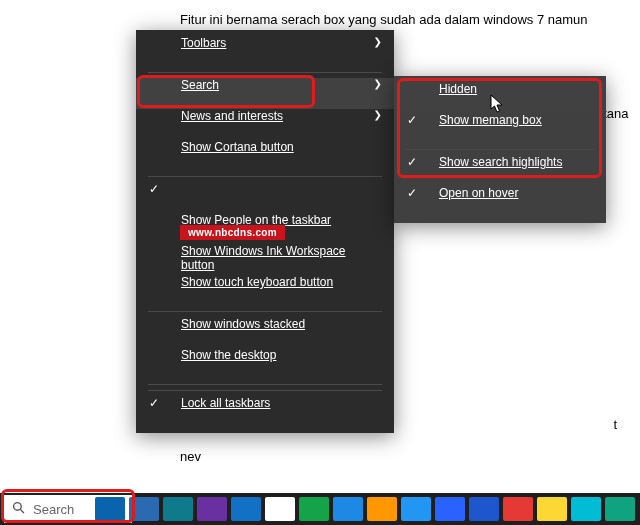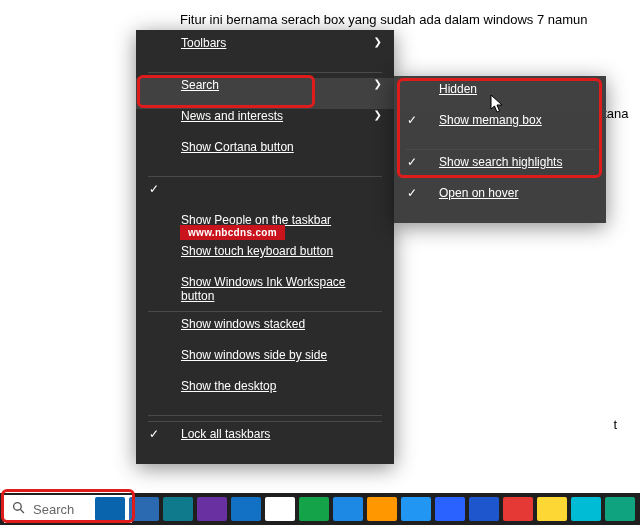--- a/index.html
+++ b/index.html
@@ -188,31 +188,28 @@
     <span class="lbl">Show Cortana button</span>
   </div>
   <div class="sep"></div>
   <div class="menu-item">
     <span class="icon">✓</span>
   </div>
   <div class="menu-item">
     <span class="lbl">Show People on the taskbar</span>
   </div>
   <div class="menu-item">
+    <span class="lbl">Show Windows Ink Workspace button</span>
+  </div>
+  <div class="menu-item">
     <span class="lbl">Show touch keyboard button</span>
   </div>
-  <div class="menu-item">
-    <span class="lbl">Show Windows Ink Workspace button</span>
-  </div>
   <div class="sep"></div>
   <div class="menu-item">
     <span class="lbl">Show windows stacked</span>
-  </div>
-  <div class="menu-item">
-    <span class="lbl">Show windows side by side</span>
   </div>
   <div class="menu-item">
     <span class="lbl">Show the desktop</span>
   </div>
   <div class="sep"></div>
   <div class="sep"></div>
   <div class="menu-item">
     <span class="icon">✓</span>
     <span class="lbl">Lock all taskbars</span>
   </div>

